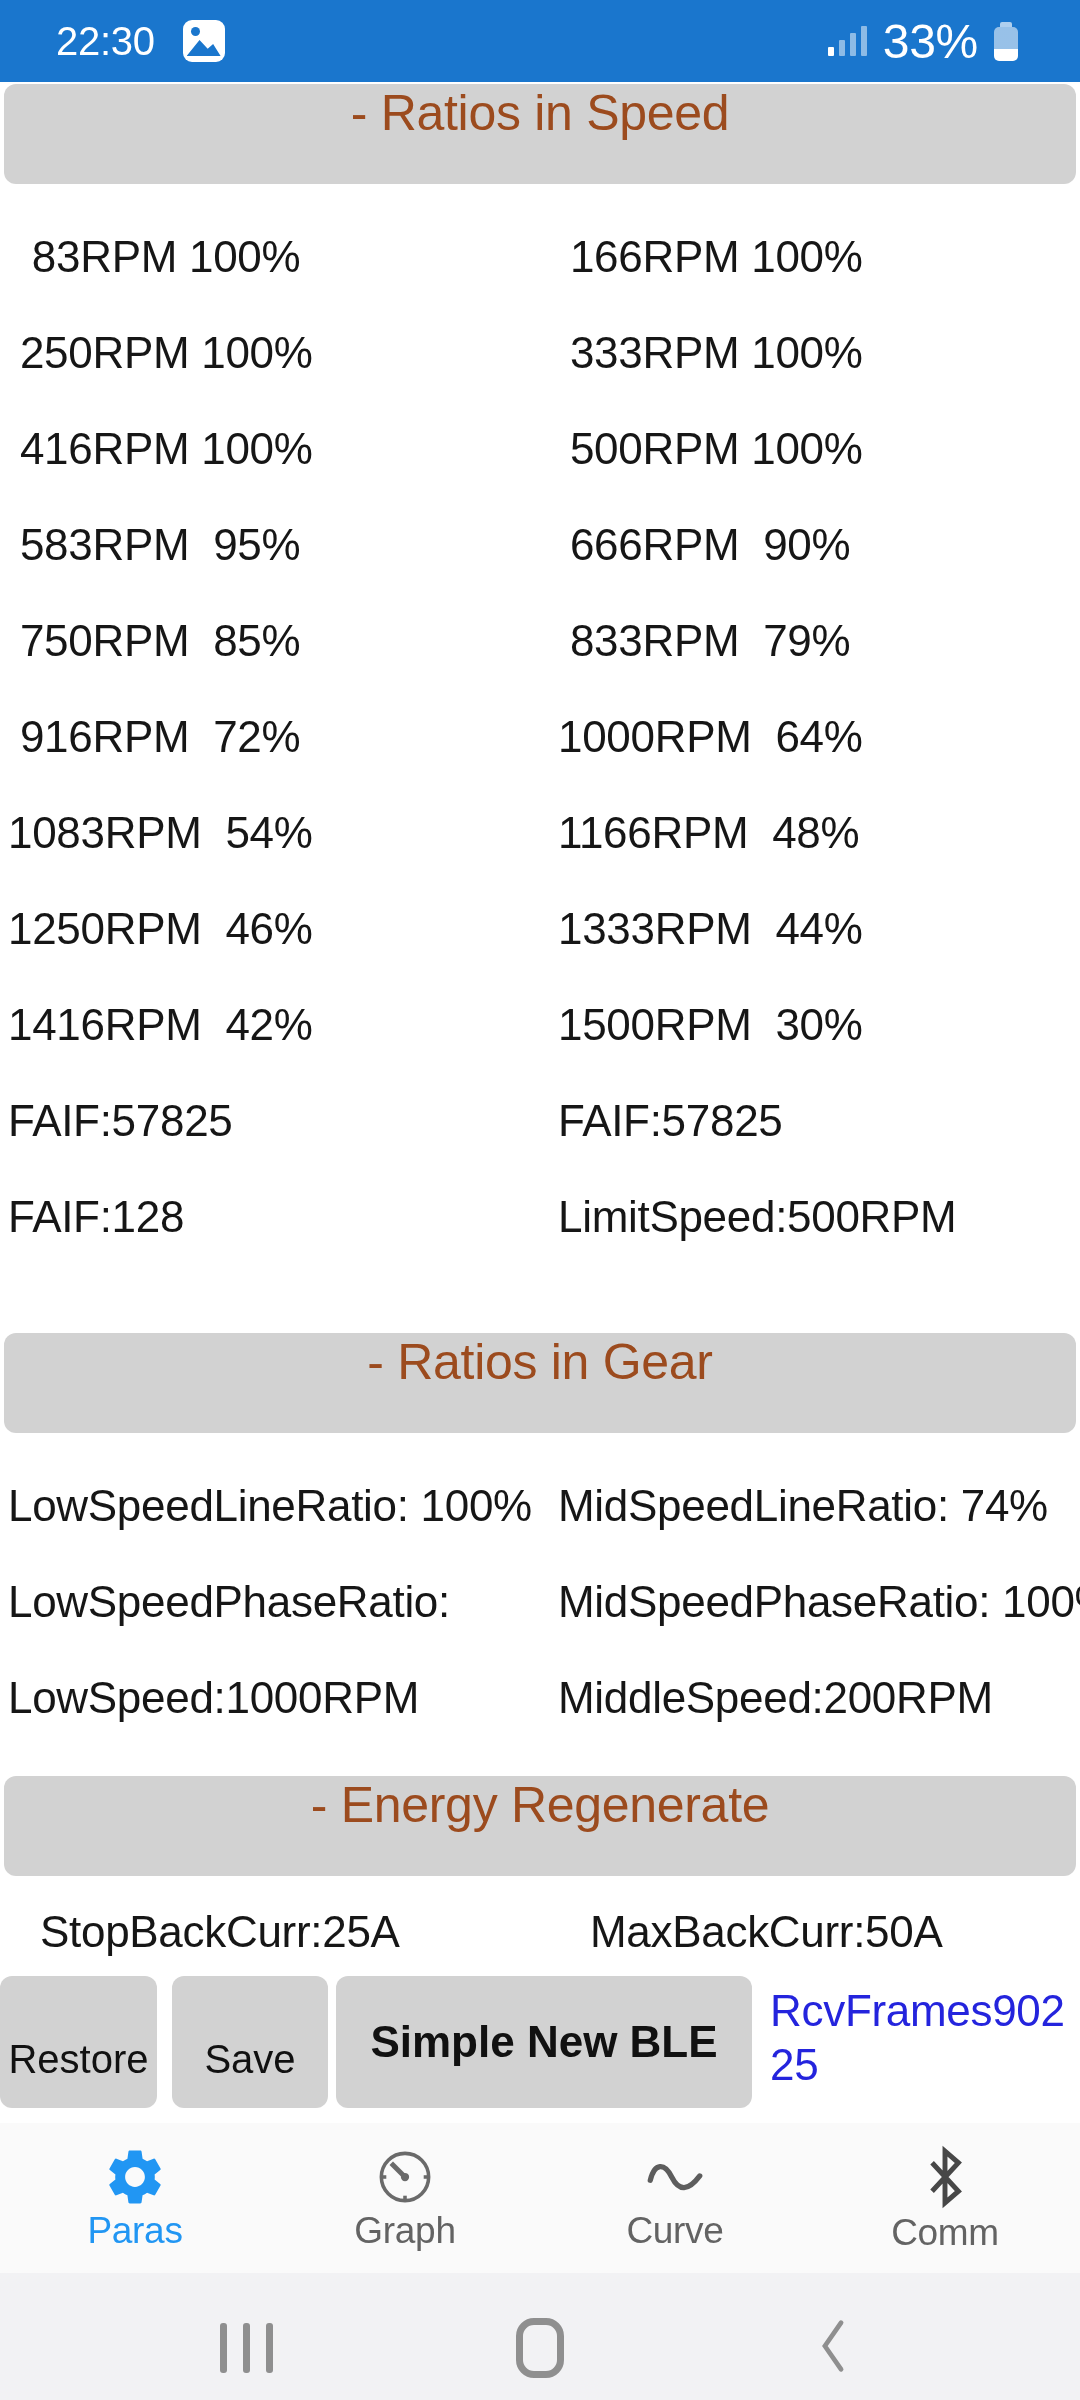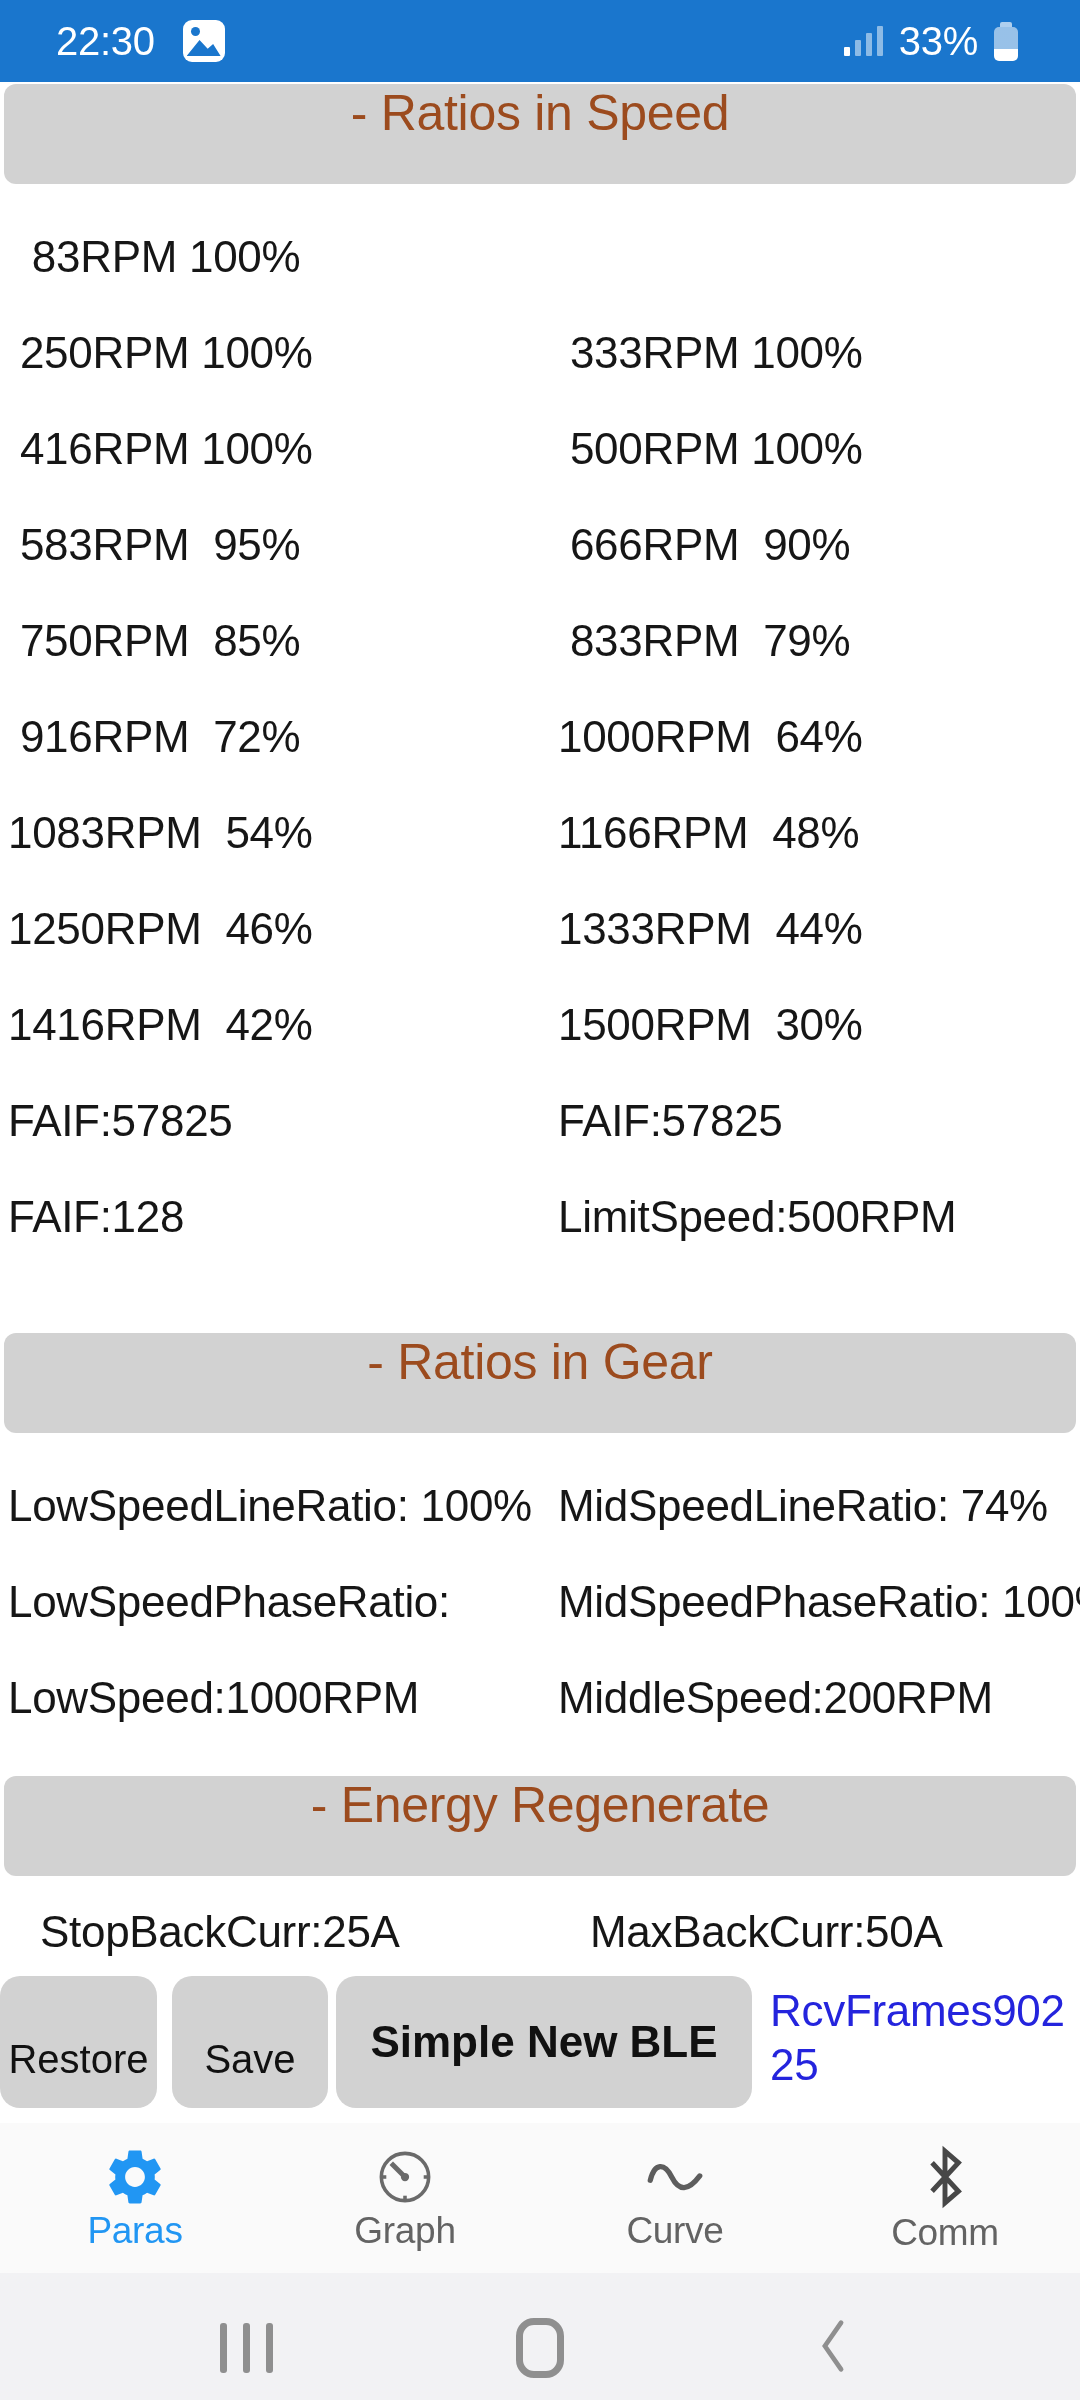--- a/index.html
+++ b/index.html
@@ -25,21 +25,21 @@
     clip-path:polygon(0 100%,38% 0,62% 55%,78% 25%,100% 100%);}
   .img-ic .sun{position:absolute;left:8px;top:7px;width:9px;height:9px;border-radius:50%;
     background:var(--status-bar-bg,#1a76cd);}
   .sb-right{display:flex;align-items:center;gap:16px;}
   .signal{display:flex;align-items:flex-end;gap:5px;height:30px;}
   .signal i{display:block;width:6px;background:#fff;border-radius:1px;}
   .signal i:nth-child(1){height:9px;opacity:1;}
   .signal i:nth-child(2){height:16px;opacity:.5;}
   .signal i:nth-child(3){height:23px;opacity:.5;}
   .signal i:nth-child(4){height:30px;opacity:.5;}
-  .sb-batt-text{font-size:40px;}
+  .sb-batt-text{font-size:48px;}
   .battery{display:flex;flex-direction:column;align-items:center;}
   .battery .cap{width:12px;height:5px;background:rgba(255,255,255,.65);border-radius:2px 2px 0 0;}
   .battery .body{width:24px;height:34px;border-radius:5px;overflow:hidden;
     background:linear-gradient(to bottom, rgba(255,255,255,.55) 0 66%, #ffffff 66% 100%);}
   
   .section-header{
     height:100px;margin:2px 4px 0 4px;border-radius:12px;
     background:var(--section-header-bg,#d2d2d2);
     display:flex;align-items:flex-start;justify-content:center;
     font-size:50px;color:var(--section-title-text,#9c4b1e);
@@ -50,21 +50,21 @@
   
   .rows{flex:0 0 auto;padding-top:25px;}
   .rows.gear{padding-top:25px;}
   .rows.energy{padding-top:18px;padding-left:32px;}
   .row{display:grid;grid-template-columns:550px 1fr;align-items:center;height:96px;padding-left:8px;}
   .rows.energy .row{height:76px;}
   .cell{font-size:44px;white-space:pre;color:#161616;}
   
   .actions{display:flex;align-items:flex-start;margin-top:6px;flex:0 0 auto;height:132px;}
   .btn{
-    background:var(--section-header-bg,#d2d2d2);border:none;border-radius:20px;
+    background:var(--section-header-bg,#d2d2d2);border:none;border-radius:12px;
     font-family:inherit;color:#111;height:132px;overflow:hidden;
     font-size:40px;line-height:58px;padding:34px 0 0 0;text-align:center;
   }
   .btn.small{width:157px;}
   .btn.small .clip{width:80px;margin:0 auto;word-break:break-all;}
   .btn#save-btn{margin-left:15px;width:156px;}
   .btn.wide{margin-left:8px;width:416px;font-weight:600;font-size:44px;padding-top:0;
     display:flex;align-items:center;justify-content:center;}
   .rcv{margin-left:18px;margin-top:8px;width:296px;color:var(--link-blue,#2424dd);
     font-size:44px;line-height:54px;word-break:break-all;}
@@ -115,20 +115,21 @@
         </span>
     </div>
   </div>
 
   <div class="section-header">
     <span>- Ratios in Speed</span>
   </div>
   <div class="rows">
     <div class="row">
         <div class="cell">  83RPM 100%</div>
+        <div class="cell"> 166RPM 100%</div>
       </div>
     <div class="row">
         <div class="cell"> 250RPM 100%</div>
         <div class="cell"> 333RPM 100%</div>
       </div>
     <div class="row">
         <div class="cell"> 416RPM 100%</div>
         <div class="cell"> 500RPM 100%</div>
       </div>
     <div class="row">

